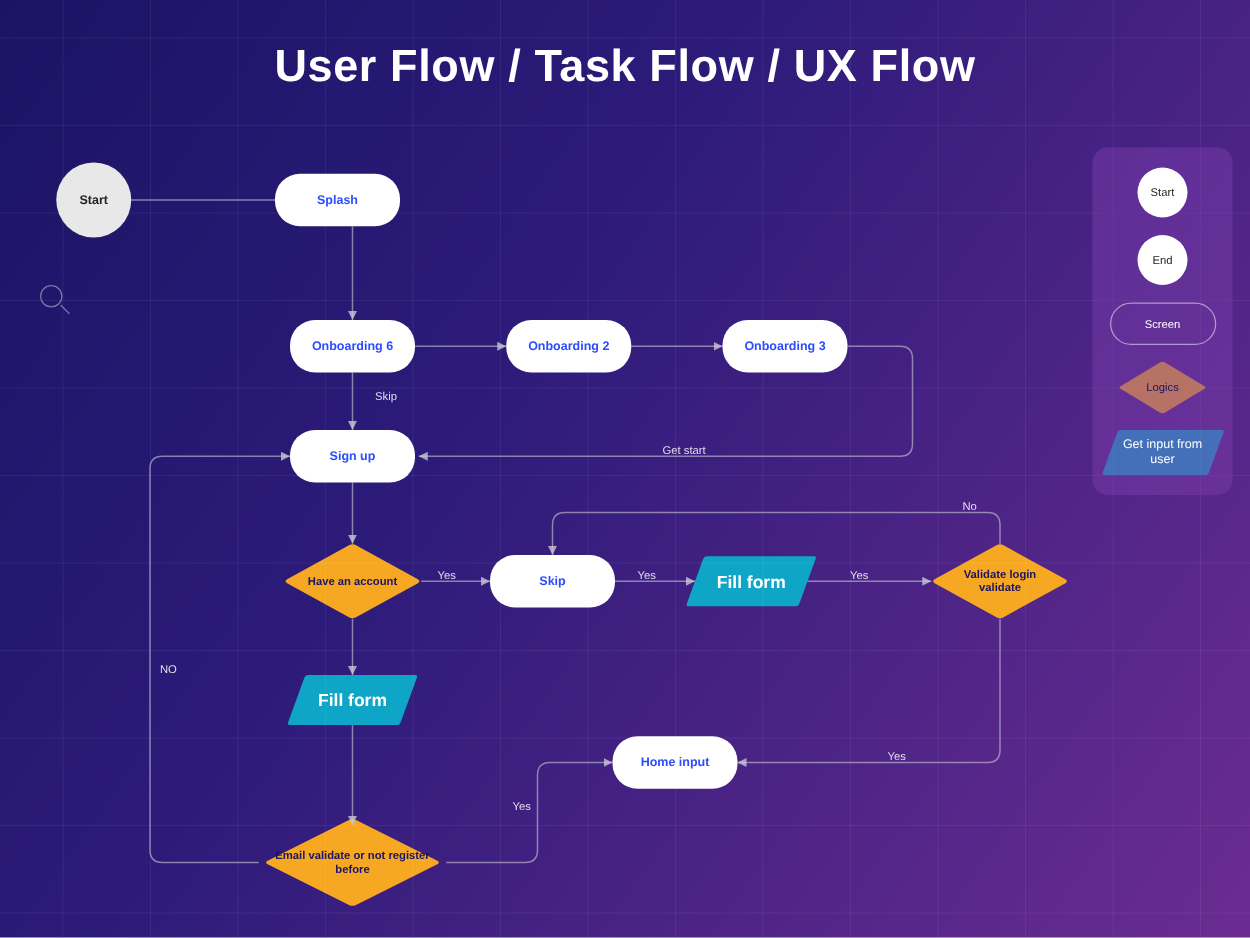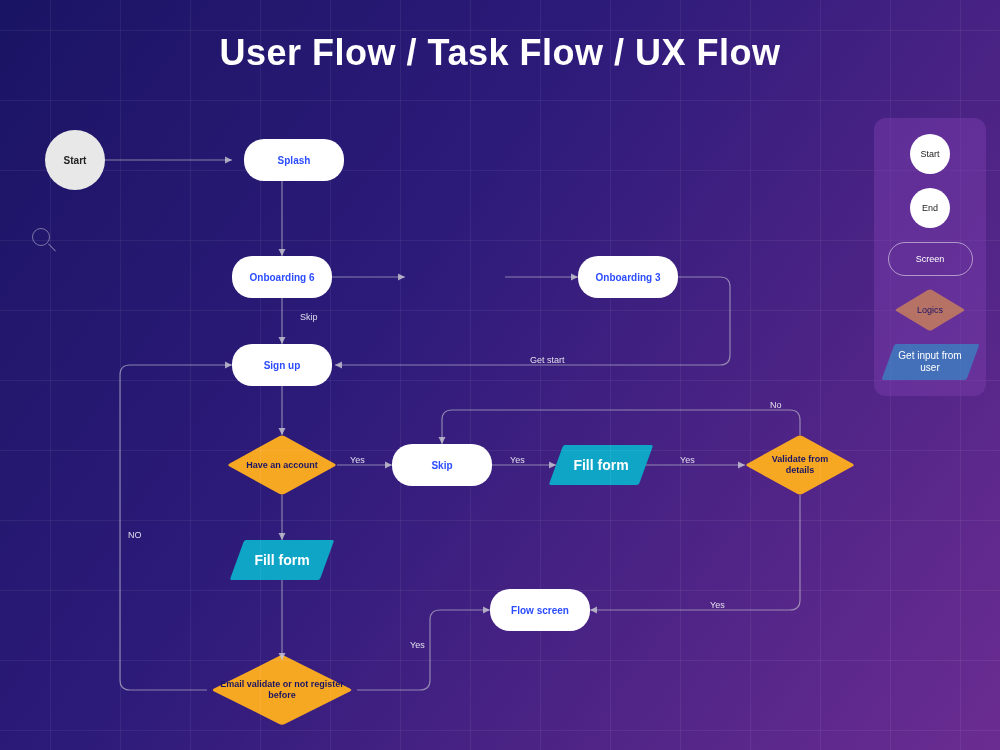--- a/index.html
+++ b/index.html
@@ -232,26 +232,29 @@
     <path d="M 357 690 L 420 690 Q 430 690 430 680 L 430 620 Q 430 610 440 610 L 490 610" marker-end="url(#arrow)"></path>
 
     <path d="M 207 690 L 130 690 Q 120 690 120 680 L 120 375 Q 120 365 130 365 L 232 365" marker-end="url(#arrow)"></path>
   </g>
 </svg>
 
   <div class="node start-node" style="left:45px; top:130px;">
     <span>Start</span>
   </div>
 
-  <div class="node screen-node" style="left:244px; top:139px;">
+  <div class="node screen-node" style="left:220px; top:139px;">
     <span>Splash</span>
   </div>
 
   <div class="node screen-node" style="left:232px; top:256px;">
     <span>Onboarding 6</span>
+  </div>
+  <div class="node screen-node" style="left:405px; top:256px;">
+    <span>Onboarding 2</span>
   </div>
   <div class="node screen-node" style="left:578px; top:256px;">
     <span>Onboarding 3</span>
   </div>
 
   <div class="node logic-node" style="left:227px; top:435px;">
     <div class="diamond-bg"></div>
     <span>Have an account</span>
   </div>
 
@@ -263,35 +266,35 @@
     <span>Skip</span>
   </div>
 
   <div class="node input-node" style="left:556px; top:445px;">
     <div class="para-bg"></div>
     <span>Fill form</span>
   </div>
 
   <div class="node logic-node" style="left:745px; top:435px;">
     <div class="diamond-bg"></div>
-    <span>Validate from details</span>
+    <span>Validate login validate</span>
   </div>
 
   <div class="node input-node" style="left:237px; top:540px;">
     <div class="para-bg"></div>
     <span>Fill form</span>
   </div>
 
   <div class="node logic-node big" style="left:207px; top:655px;">
     <div class="diamond-bg"></div>
     <span>Email validate or not register before</span>
   </div>
 
   <div class="node screen-node" style="left:490px; top:589px;">
-    <span>Flow screen</span>
+    <span>Home input</span>
   </div>
 
   <div class="edge-label" style="left:300px; top:312px;">Skip</div>
   <div class="edge-label" style="left:530px; top:355px;">Get start</div>
   <div class="edge-label" style="left:350px; top:455px;">Yes</div>
   <div class="edge-label" style="left:510px; top:455px;">Yes</div>
   <div class="edge-label" style="left:680px; top:455px;">Yes</div>
   <div class="edge-label" style="left:770px; top:400px;">No</div>
   <div class="edge-label" style="left:710px; top:600px;">Yes</div>
   <div class="edge-label" style="left:410px; top:640px;">Yes</div>

